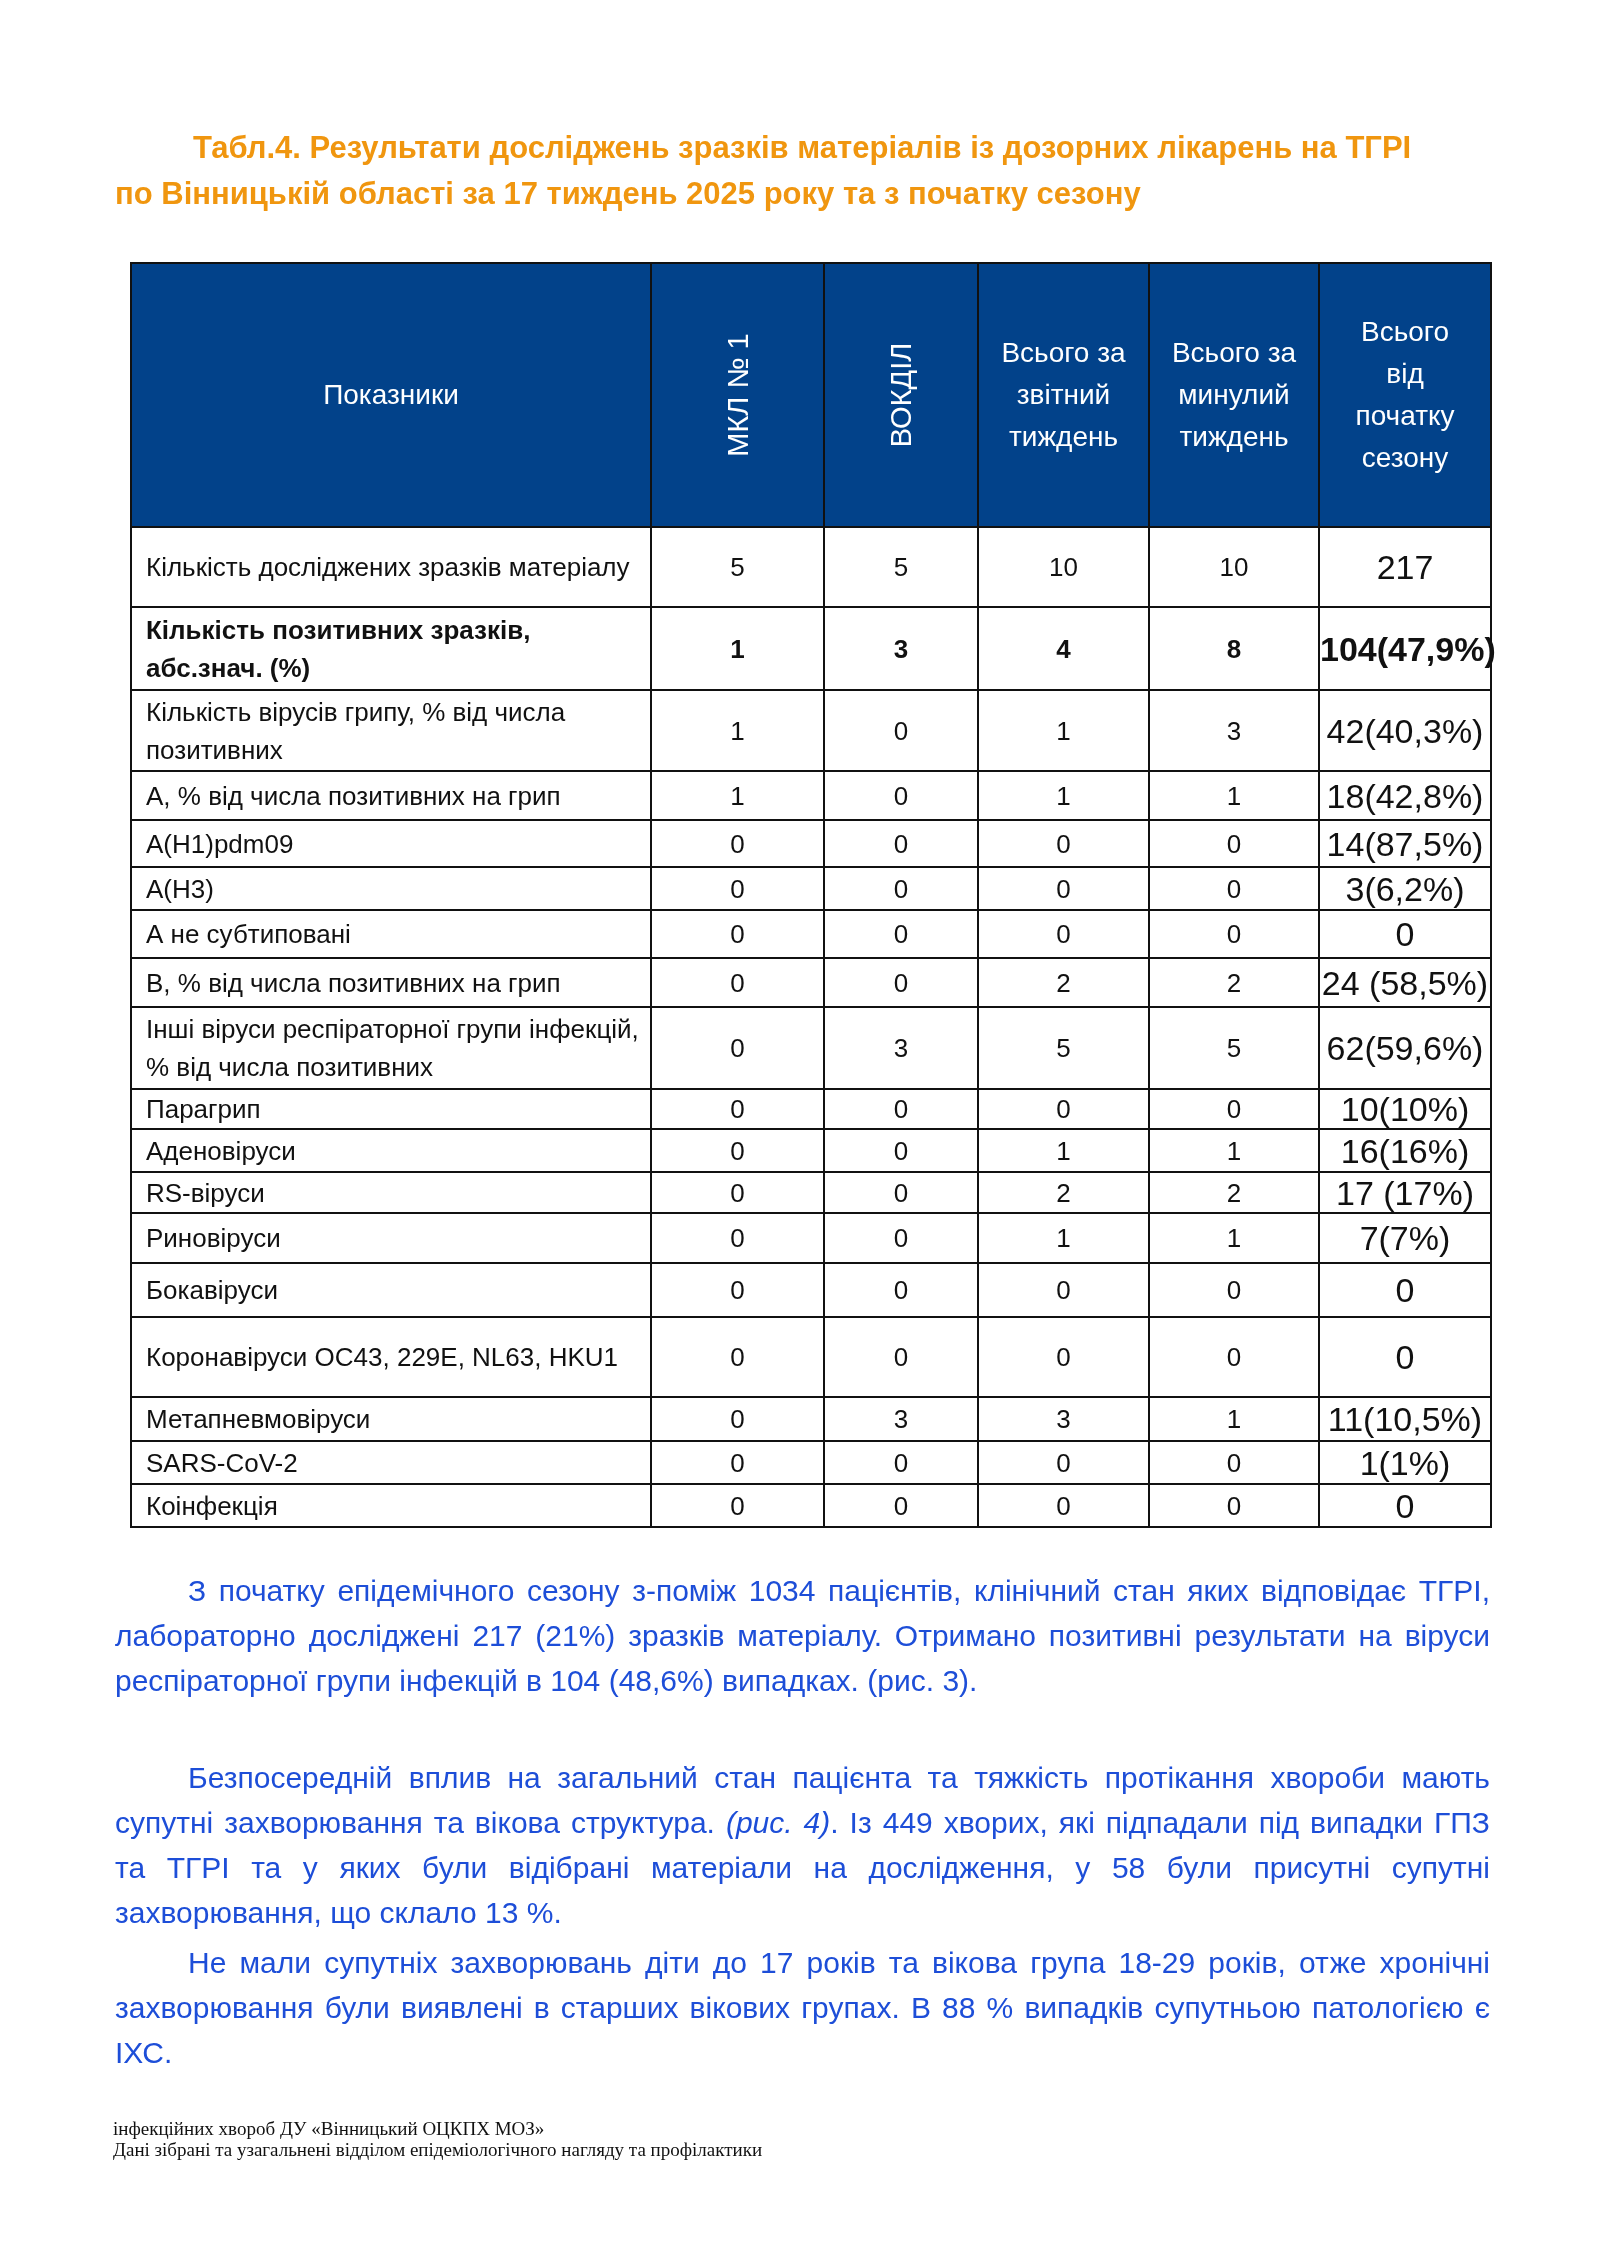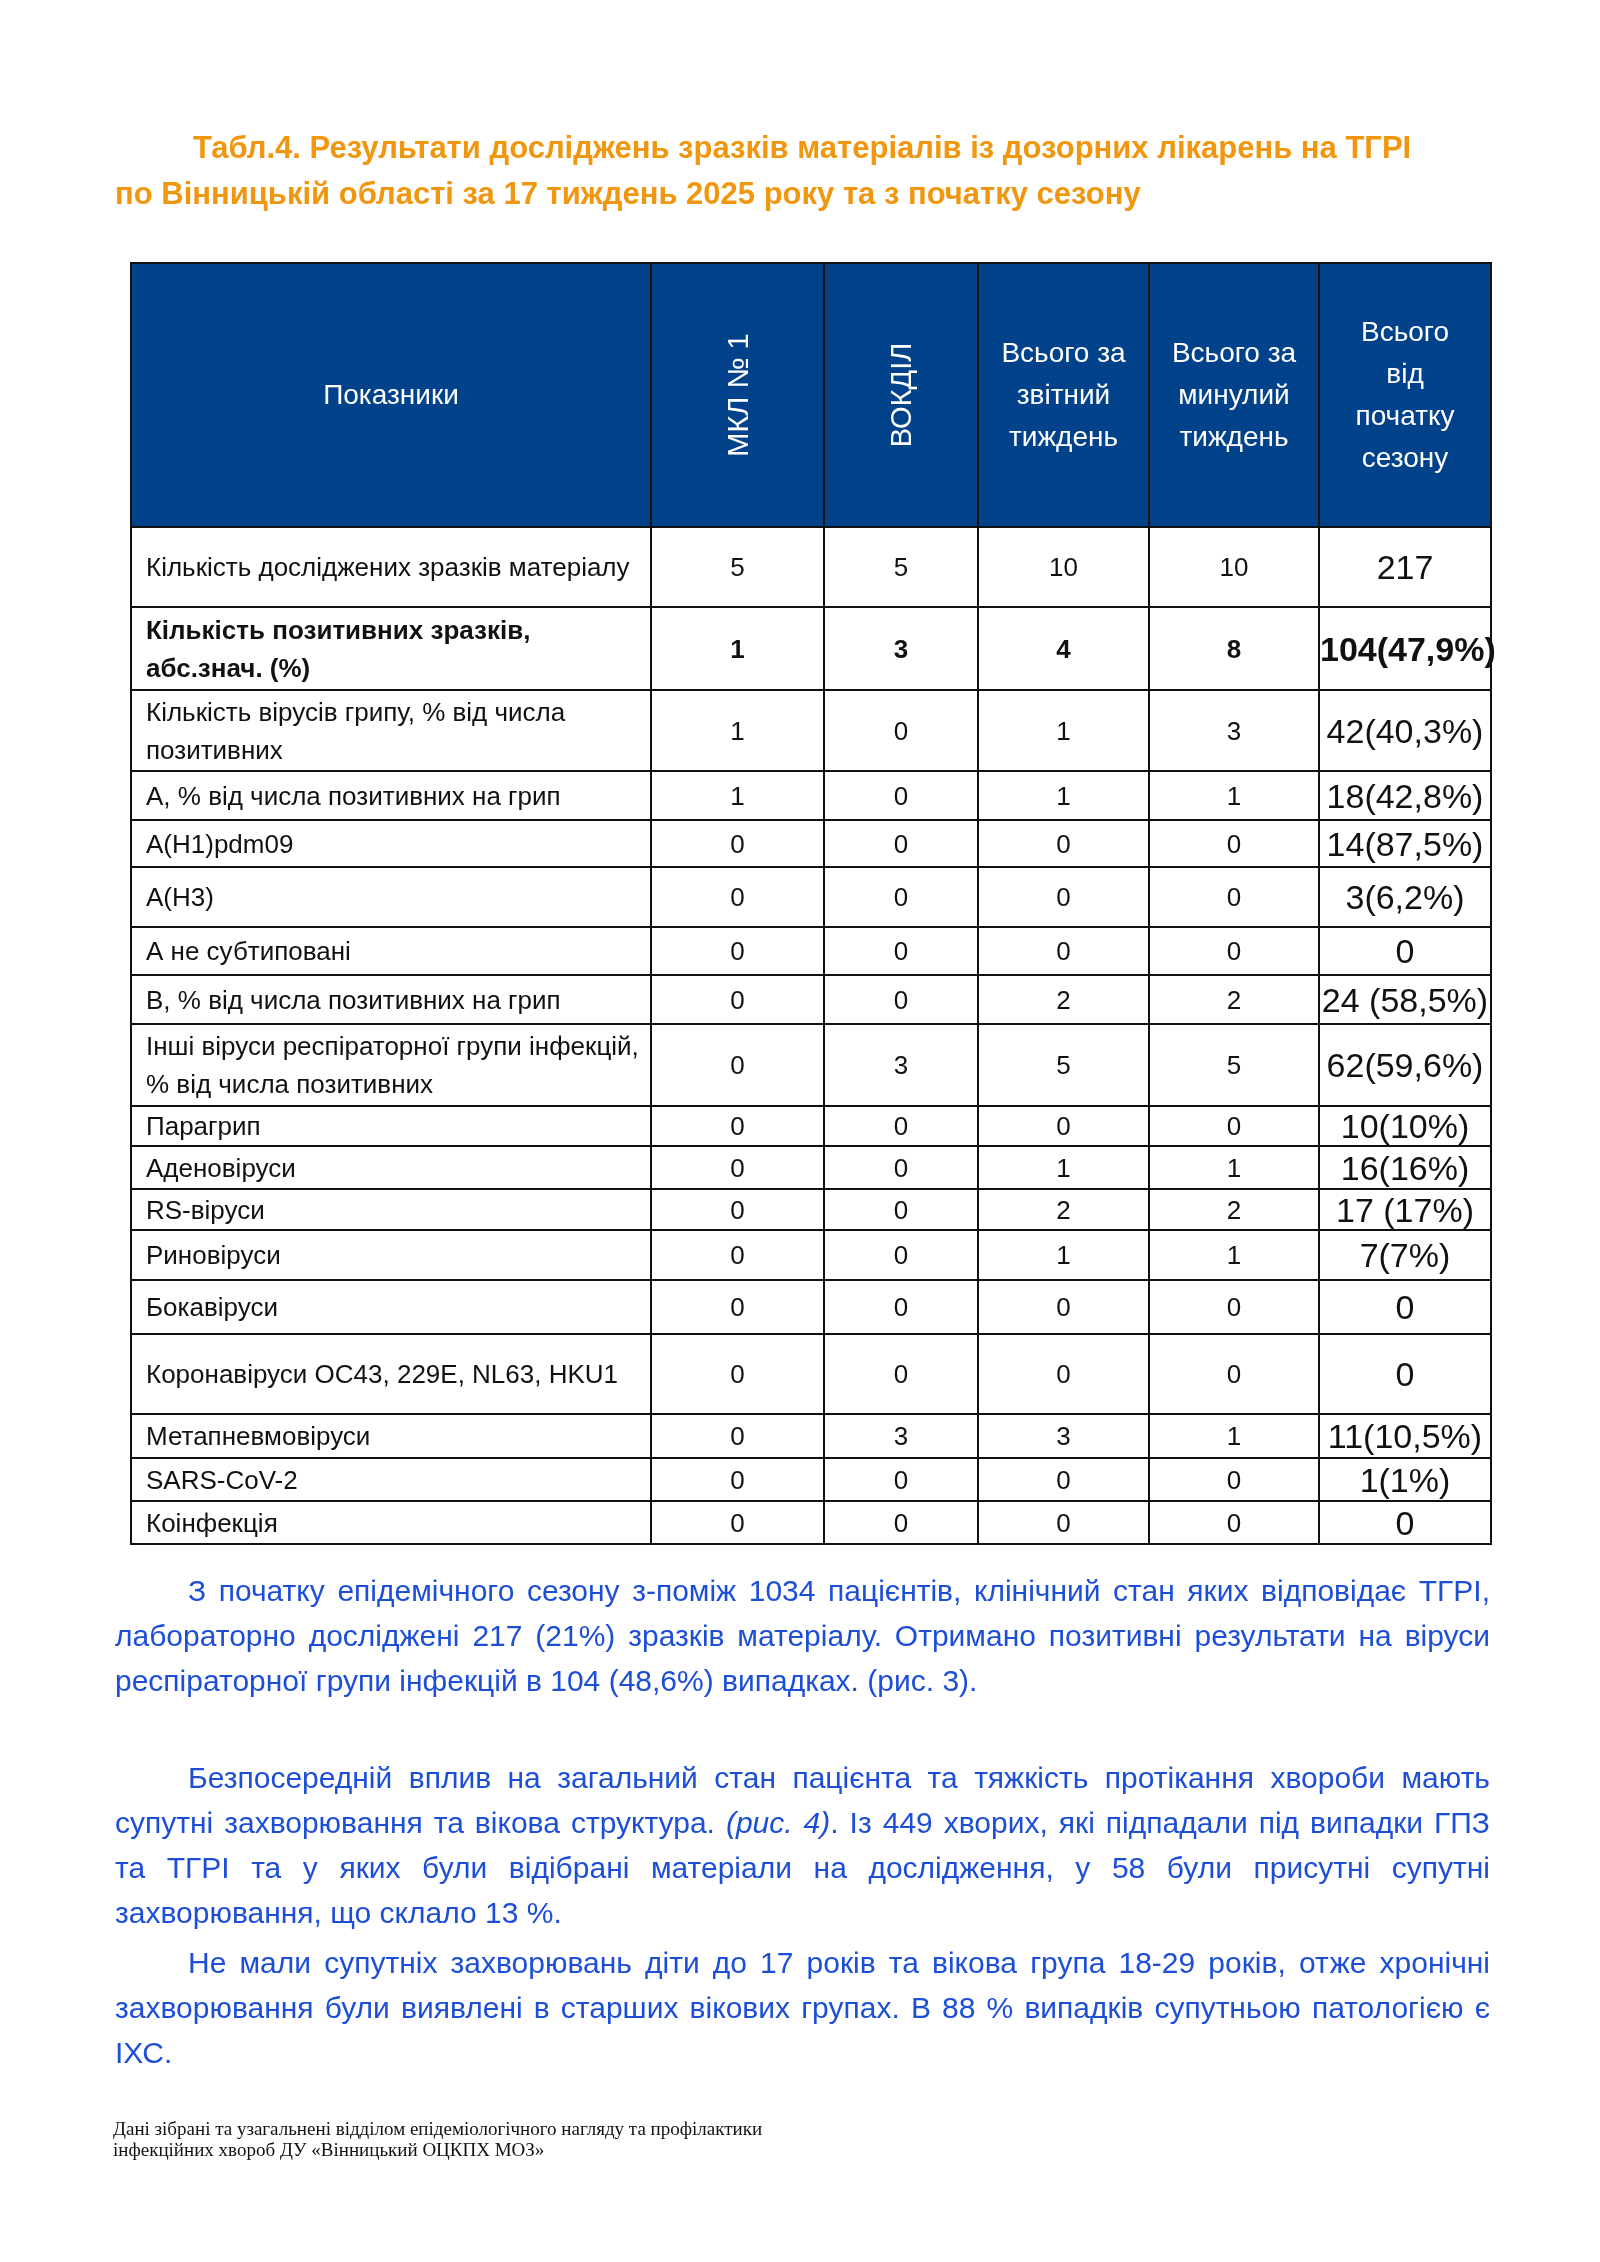--- a/index.html
+++ b/index.html
@@ -93,21 +93,21 @@
         <td class="num last">18(42,8%)</td>
       </tr>
       <tr style="height: 47px;">
         <td class="label">A(H1)pdm09</td>
         <td class="num">0</td>
         <td class="num">0</td>
         <td class="num">0</td>
         <td class="num">0</td>
         <td class="num last">14(87,5%)</td>
       </tr>
-      <tr style="height: 60px;">
+      <tr style="height: 43px;">
         <td class="label">A(H3)</td>
         <td class="num">0</td>
         <td class="num">0</td>
         <td class="num">0</td>
         <td class="num">0</td>
         <td class="num last">3(6,2%)</td>
       </tr>
       <tr style="height: 48px;">
         <td class="label">А не субтиповані</td>
         <td class="num">0</td>
@@ -207,15 +207,15 @@
     </tbody>
 </table>
 
 <p class="para p1" style="margin:0"><span class="indent"></span><span>З початку епідемічного сезону з-поміж 1034 пацієнтів, клінічний стан яких відповідає ТГРІ, лабораторно досліджені 217 (21%) зразків матеріалу. Отримано позитивні результати на віруси респіраторної групи інфекцій в 104 (48,6%) випадках. (рис. 3).</span></p>
 
 <p class="para p2" style="margin:0"><span class="indent"></span><span>Безпосередній вплив на загальний стан пацієнта та тяжкість протікання хвороби мають супутні захворювання та вікова структура. </span><em>(рис. 4)</em><span>. Із 449 хворих, які підпадали під випадки ГПЗ та ТГРІ та у яких були відібрані матеріали на дослідження, у 58 були присутні супутні захворювання, що склало 13 %.</span></p>
 
 <p class="para p3" style="margin:0"><span class="indent"></span><span>Не мали супутніх захворювань діти до 17 років та вікова група 18-29 років, отже хронічні захворювання були виявлені в старших вікових групах. В 88 % випадків супутньою патологією є ІХС.</span></p>
 
 <div class="footer">
+  <div>інфекційних хвороб ДУ «Вінницький ОЦКПХ МОЗ»</div>
   <div>Дані зібрані та узагальнені відділом епідеміологічного нагляду та профілактики</div>
-  <div>інфекційних хвороб ДУ «Вінницький ОЦКПХ МОЗ»</div>
 </div>
 
 </body></html>

